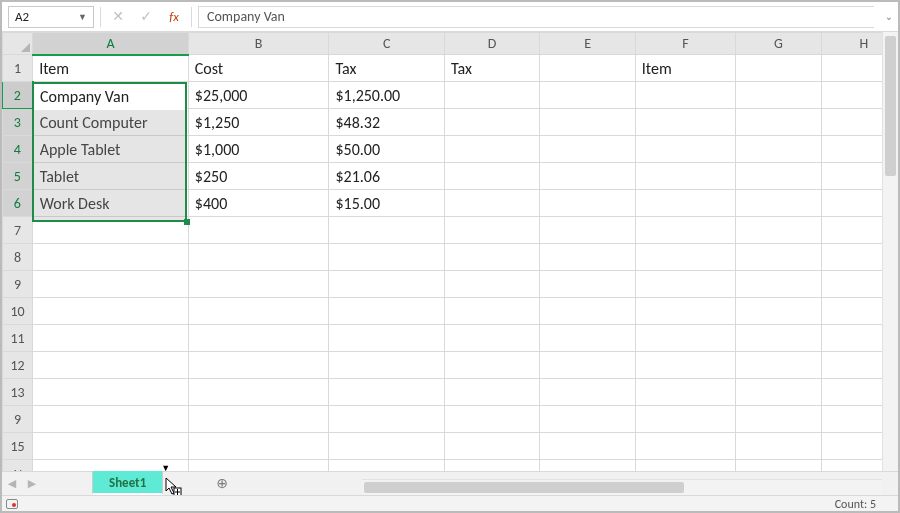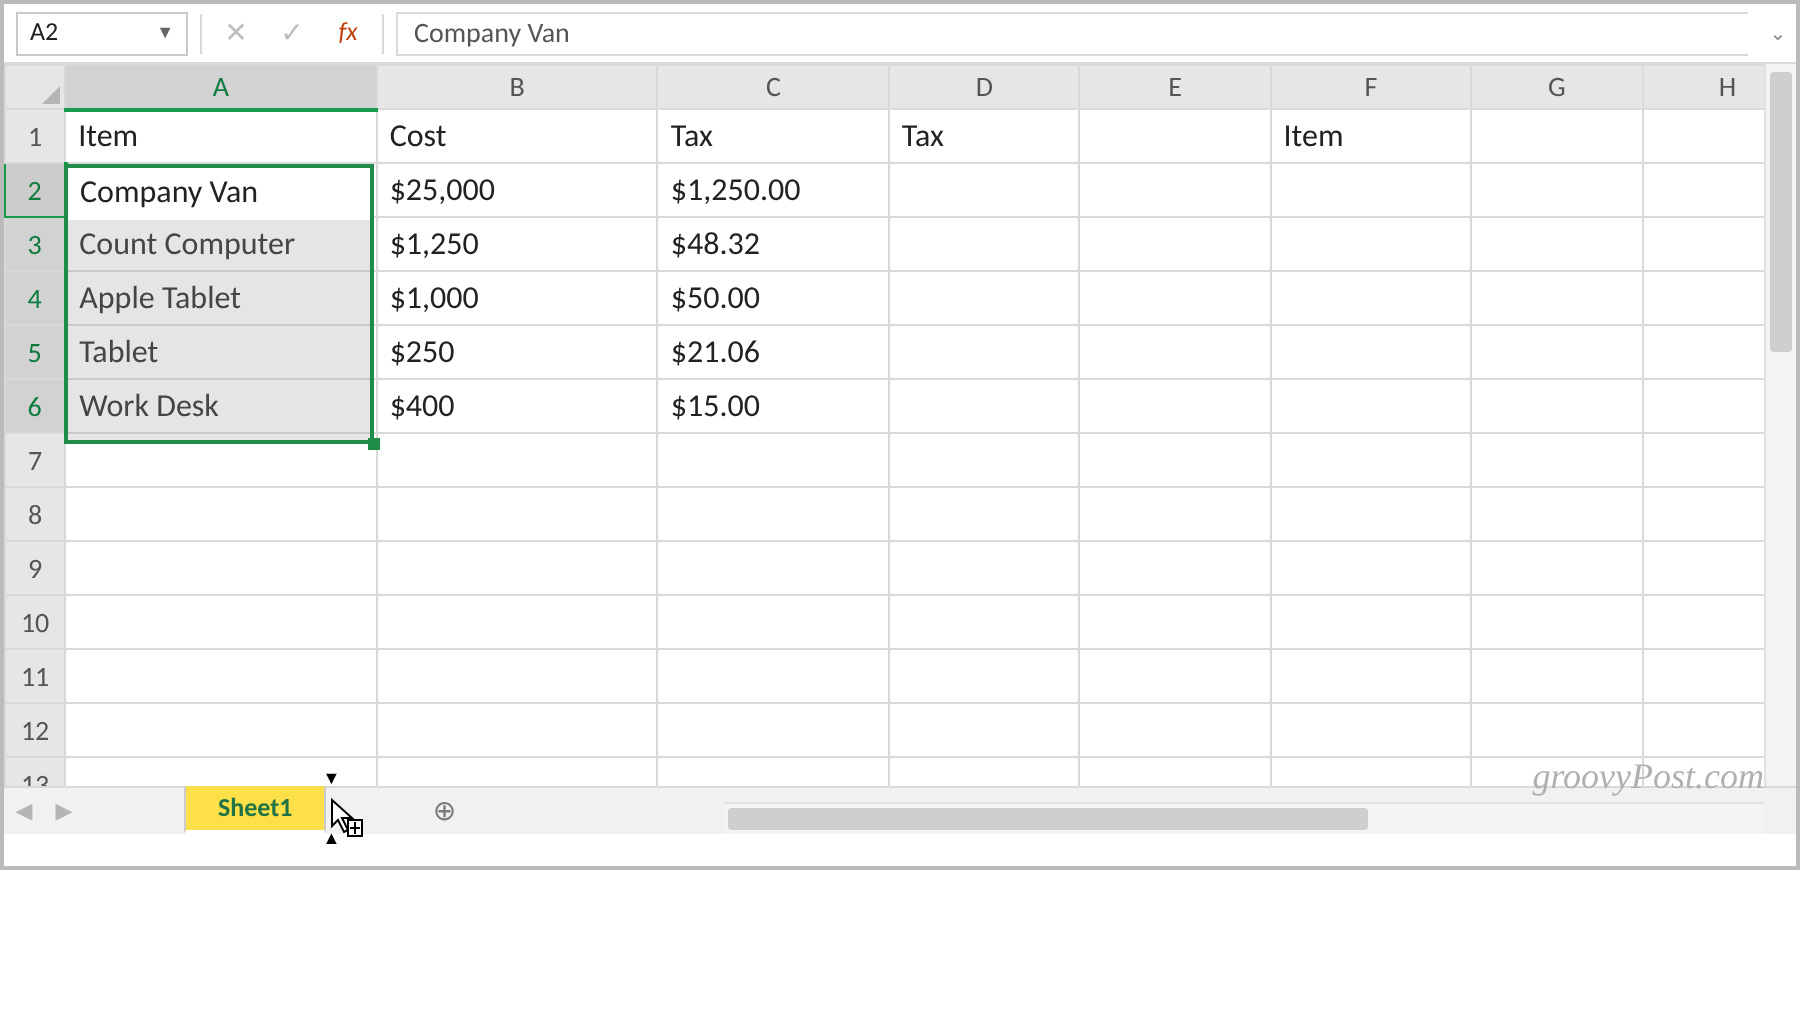--- a/index.html
+++ b/index.html
@@ -1,17 +1,17 @@
 <!DOCTYPE html>
 <html><head>
 <meta charset="utf-8">
 <style>
   * { box-sizing: border-box; }
   html, body { margin:0; padding:0; font-family: Calibri, Arial, sans-serif; font-size:15px; background:#fff; color:#222;}
-  .frame { width:900px; height:435px; border:2px solid #bbb; position:relative; overflow:hidden; }
+  .frame { width:900px; height:513px; border:2px solid #bbb; position:relative; overflow:hidden; }
 
   
   .fbar { display:flex; align-items:center; height:30px; border-bottom:1px solid #d9d9d9; background:#fff; gap:6px; padding-left:6px; }
   .namebox { width:86px; height:22px; border:1px solid #c9c9c9; background:#fff; font-size:13px; padding:2px 6px; display:flex; align-items:center; justify-content:space-between; }
   .namebox .dd { font-size:9px; color:#666; }
   .fbtn { width:22px; height:22px; display:flex; align-items:center; justify-content:center; color:#9a9a9a; font-size:14px; border-radius:2px;}
   .fbtn.gray { color:#bfbfbf; }
   .fbtn.fx { font-style:italic; color:#c2410c; font-family: "Segoe UI", Calibri, Arial; font-size:13px;}
   .vbar { width:1px; height:20px; background:#d9d9d9; }
   .formula-input { flex:1; height:22px; border:1px solid #d9d9d9; background:#fff; font-size:14px; padding:2px 8px; display:flex; align-items:center; color:#555; border-right:none;}
@@ -41,21 +41,21 @@
 
   
   .sel-range { position:absolute; border:2px solid #1f8b48; pointer-events:none; }
   .sel-fill  { position:absolute; background:rgba(160,160,160,0.28); pointer-events:none; }
   .sel-handle{ position:absolute; width:6px; height:6px; background:#1f8b48; pointer-events:none; }
   .active-cell { position:absolute; background:#fff; pointer-events:none; padding:2px 6px; font-size:16px; display:flex; align-items:center;}
 
   
   .tabs { position:absolute; left:0; right:0; bottom:16px; height:24px; background:#f1f1f1; border-top:1px solid #d9d9d9; display:flex; align-items:stretch;}
   .tabs .nav { width:20px; display:flex; align-items:center; justify-content:center; color:#b5b5b5; font-size:11px;}
-  .tab { padding:0 16px; background:#fde047; border:1px solid #ccc; border-top:none; display:flex; align-items:center; font-size:13px; font-weight:600; color:#217346; margin-top:-1px; position:relative;}
+  .tab { padding:0 16px; background:#5eead4; border:1px solid #ccc; border-top:none; display:flex; align-items:center; font-size:13px; font-weight:600; color:#217346; margin-top:-1px; position:relative;}
   .tab.active{ border-bottom:2px solid #fff; }
   .tabs .add { width:26px; display:flex; align-items:center; justify-content:center; color:#7a7a7a; font-size:14px;}
   .tabs .drop-ind { width:10px; position:relative; }
   .tabs .drop-ind::before{content:"▼"; position:absolute; top:-10px; left:-2px; font-size:9px; color:#000;}
   .tabs .drop-ind::after{content:"▲"; position:absolute; bottom:-8px; left:-2px; font-size:9px; color:#000;}
   .cursor-copy{ position:absolute; bottom:14px; left:162px; font-size:16px; pointer-events:none; }
   .cursor-copy svg{display:block;}
 
   .status { position:absolute; left:0; right:0; bottom:0; height:16px; background:#f3f3f3; border-top:1px solid #d9d9d9; font-size:12px; color:#555; display:flex; align-items:center; justify-content:space-between; padding:0 22px 0 4px;}
   .status .rec{ width:12px; height:10px; border:1px solid #888; border-radius:2px; position:relative; }
@@ -309,15 +309,18 @@
 
   <div class="cursor-copy">
     <svg width="18" height="20" viewBox="0 0 18 20">
         <path d="M2 1 L2 14 L5 11 L8 17 L10 16 L7 10 L12 10 Z" fill="#fff" stroke="#000" stroke-width="1"></path>
         <rect x="10" y="11" width="7" height="8" fill="#fff" stroke="#000"></rect>
         <line x1="13.5" y1="12" x2="13.5" y2="18" stroke="#000"></line>
         <line x1="11" y1="15" x2="16" y2="15" stroke="#000"></line>
       </svg>
   </div>
 
-
-  <div class="watermark">groovyPost.com</div>
+  <div class="status">
+    <span class="rec"></span>
+    <span><span>Count:</span> <span>5</span></span>
+  </div>
+
 </div>
 
 </body></html>

